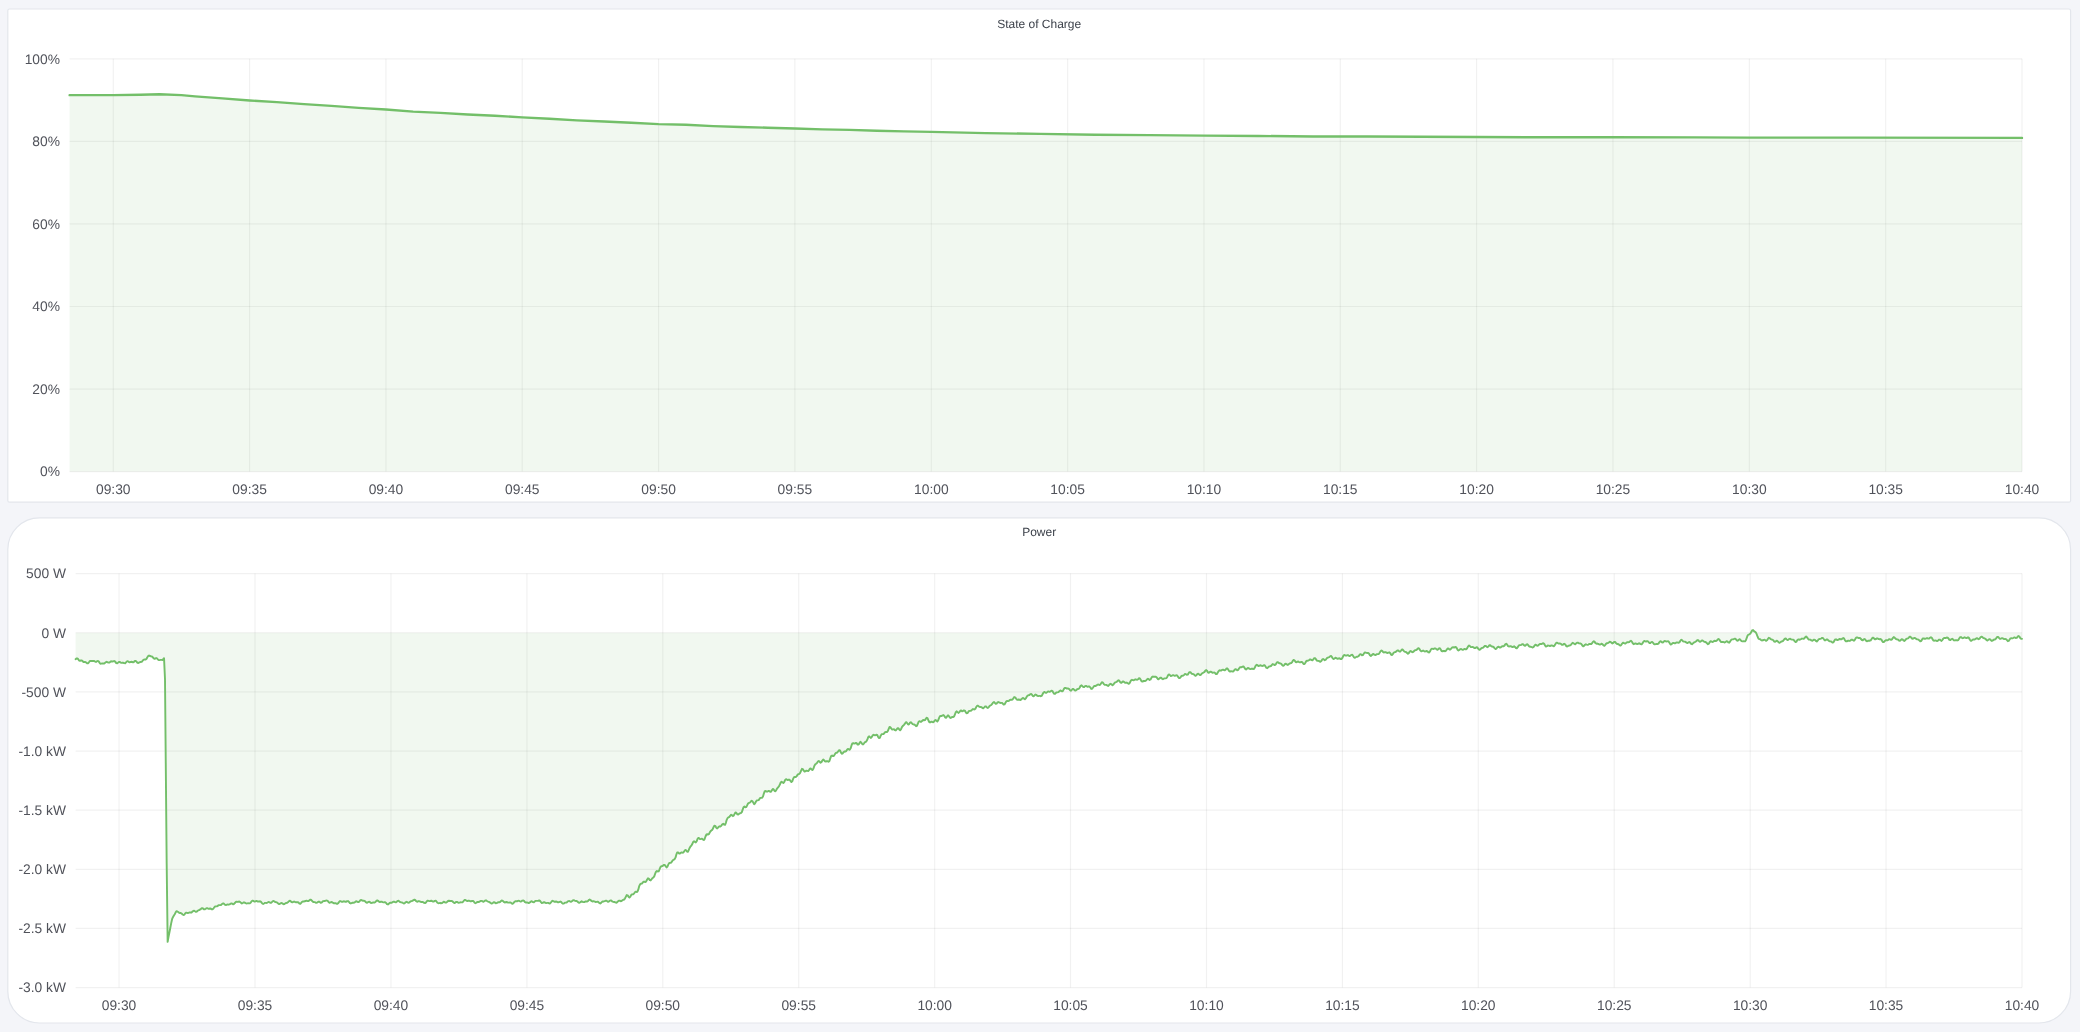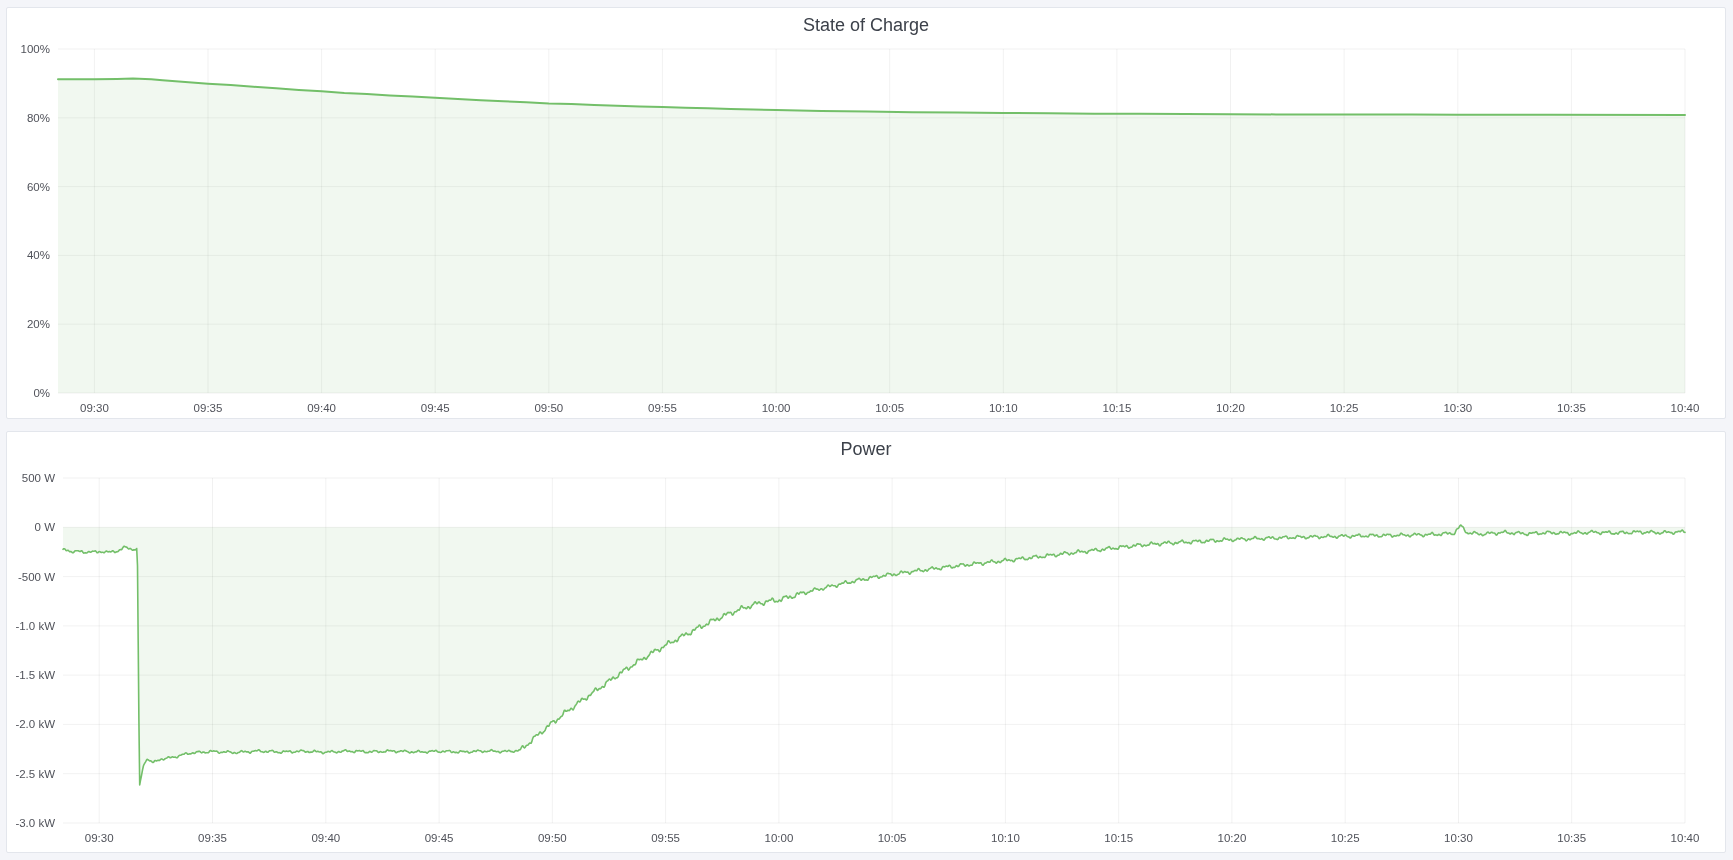--- a/index.html
+++ b/index.html
@@ -10,25 +10,25 @@
     position:relative;
   }
   .panel{
     position:absolute;left:6px;width:1720px;
     background:#ffffff;
     border:1px solid #e3e6ec;
     border-radius:2px;
     box-sizing:border-box;
   }
   #panel-soc{top:7px;height:412px;}
-  #panel-power{top:431px;height:422px;}
+  #panel-power{top:431px;height:422px;border-radius:27px;}
   .panel-title{
     position:absolute;top:7px;left:0;right:0;
     text-align:center;
-    font-size:18px;font-weight:500;
+    font-size:10px;font-weight:500;
     color:#3c414a;
     cursor:pointer;
   }
   .chart-svg{position:absolute;left:0;top:0;}
   .chart-svg text{
     font-family:"Liberation Sans", sans-serif;
     font-size:11.5px;
     fill:#50525a;
   }
 </style>

